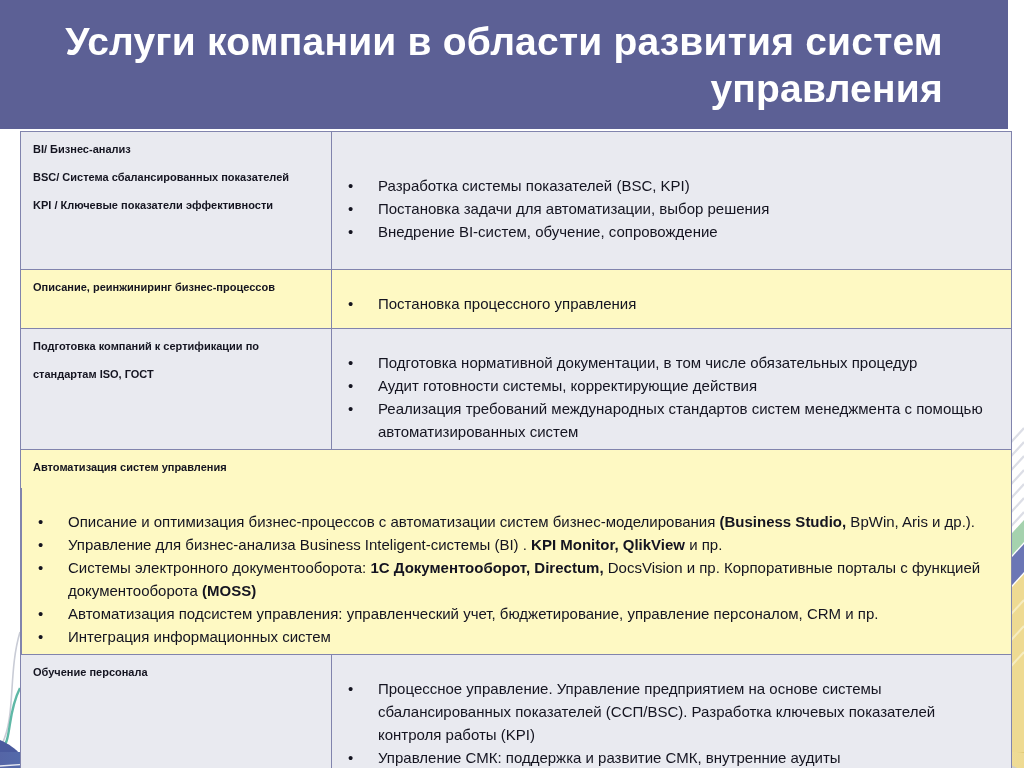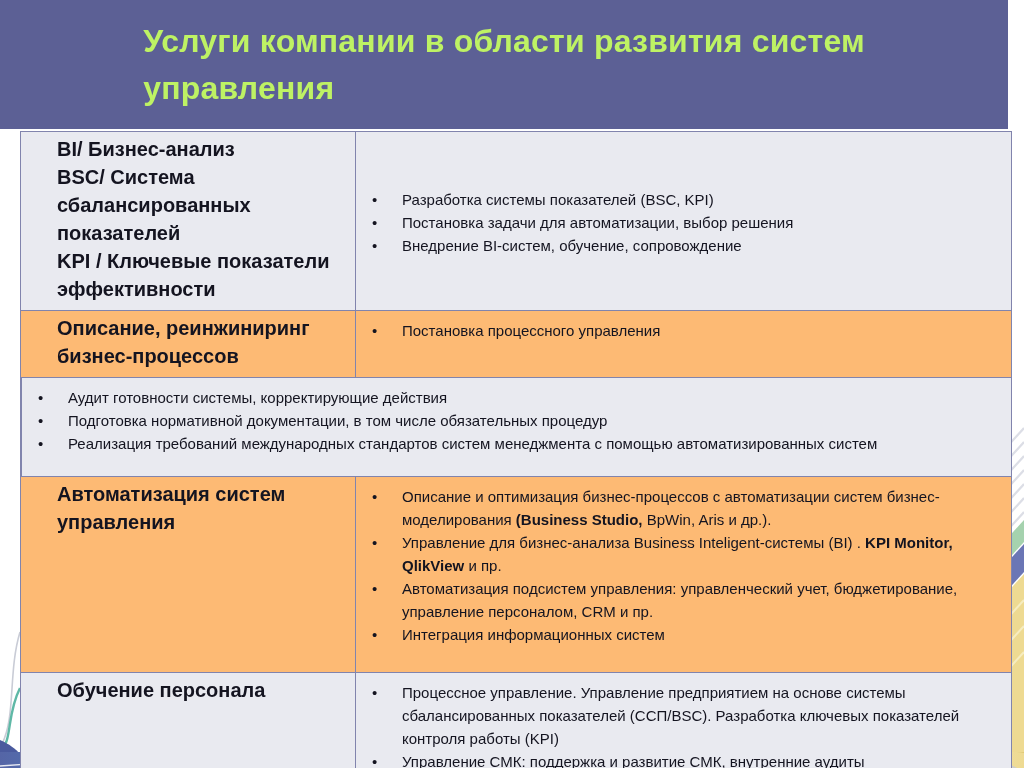--- a/index.html
+++ b/index.html
@@ -12,56 +12,56 @@
   
   #bg-decor{position:absolute;inset:0;z-index:0;}
   
   .slide-header{
     position:absolute;left:0;top:0;width:1008px;height:129px;
     background:#5C6095;
     display:flex;flex-direction:column;justify-content:center;align-items:center;
     z-index:2;
   }
   .slide-title{
-    color:#bef264;font-weight:bold;font-size:32px;line-height:47px;
-    text-align:left;letter-spacing:.2px;
+    color:#ffffff;font-weight:bold;font-size:39px;line-height:47px;
+    text-align:right;letter-spacing:.2px;
   }
   
   .services-table{
     position:absolute;left:20px;top:131px;width:992px;z-index:3;
     border:1.6px solid #8184AD;box-sizing:border-box;
     background:#E9EAF0;
   }
   .trow{display:flex;box-sizing:border-box;}
   .trow + .trow{border-top:1.4px solid #8184AD;}
-  .trow.alt{background:#fdba74;}
+  .trow.alt{background:#fef9c3;}
   .cell-left{
     width:310px;box-sizing:border-box;flex:none;
     padding:3px 8px 7px 12px;
-    font-size:20px;font-weight:bold;color:#141420;line-height:28px;margin-left:24px;
+    font-size:11px;font-weight:bold;color:#141420;line-height:28px;
   }
   .cell-right{
     flex:1;box-sizing:border-box;border-left:1.4px solid #8184AD;
-    padding:8px 18px 6px 0;
+    padding:22px 18px 6px 0;
     font-size:15px;color:#141420;line-height:23px;
     display:flex;flex-direction:column;justify-content:flex-start;
   }
   .trow.v-center .cell-right{justify-content:center;}
   .cell-right ul{margin:0;padding:0 0 0 46px;list-style:none;}
   .cell-right li{position:relative;}
   .cell-right li::before{
     content:"\2022";position:absolute;left:-30px;top:0;
     font-size:15px;color:#141420;
   }
   .seg-bold{font-weight:bold;margin-top:21px;}
   
   .trow[data-row="0"]{min-height:137px;}
   .trow[data-row="1"]{min-height:59px;}
   .trow[data-row="2"]{min-height:99px;}
-  .trow[data-row="3"]{min-height:196px;}
+  .trow[data-row="3"]{min-height:196px;flex-direction:column;}
   .trow[data-row="4"]{min-height:122px;}
 </style>
 </head>
 <body>
 
 <svg id="bg-decor" width="1024" height="768" viewBox="0 0 1024 768" aria-hidden="true">
   <defs>
     <linearGradient id="footerGrad" x1="0" y1="0" x2="1" y2="0">
       <stop offset="0" stop-color="#5565A6"></stop>
       <stop offset="0.10" stop-color="#4D7CBA"></stop>
@@ -139,36 +139,40 @@
       <div class="cell-left">
         <div>Описание, реинжиниринг бизнес-процессов</div>
       </div>
       <div class="cell-right">
         <ul>
           <li><span>Постановка процессного управления</span></li>
         </ul>
       </div>
     </div>
     <div class="trow" data-row="2">
+      <div class="cell-left">
+        <div>Подготовка компаний к сертификации по стандартам ISO, ГОСТ</div>
+      </div>
       <div class="cell-right">
         <ul>
+          <li><span>Подготовка нормативной документации, в том числе обязательных процедур</span></li>
           <li><span> Аудит готовности системы, корректирующие действия</span></li>
-          <li><span>Подготовка нормативной документации, в том числе обязательных процедур</span></li>
           <li><span>Реализация требований международных стандартов систем менеджмента с помощью автоматизированных систем</span></li>
         </ul>
       </div>
     </div>
     <div class="trow alt" data-row="3">
       <div class="cell-left">
         <div>Автоматизация систем управления</div>
       </div>
       <div class="cell-right">
         <ul>
           <li><span>Описание и оптимизация бизнес-процессов с автоматизации систем бизнес-моделирования </span><span class="seg-bold">(Business Studio,</span><span> BpWin, Aris и др.).</span></li>
           <li><span>Управление для бизнес-анализа Business Inteligent-системы (BI) . </span><span class="seg-bold">KPI Monitor, QlikView</span><span> и пр.</span></li>
+          <li><span>Системы электронного документооборота: </span><span class="seg-bold">1С Документооборот, Directum,</span><span> DocsVision и пр. Корпоративные порталы с функцией документооборота  </span><span class="seg-bold">(MOSS)</span></li>
           <li><span>Автоматизация подсистем управления: управленческий учет, бюджетирование, управление персоналом, CRM и пр.</span></li>
           <li><span>Интеграция информационных систем</span></li>
         </ul>
       </div>
     </div>
     <div class="trow" data-row="4">
       <div class="cell-left">
         <div>Обучение персонала</div>
       </div>
       <div class="cell-right">

